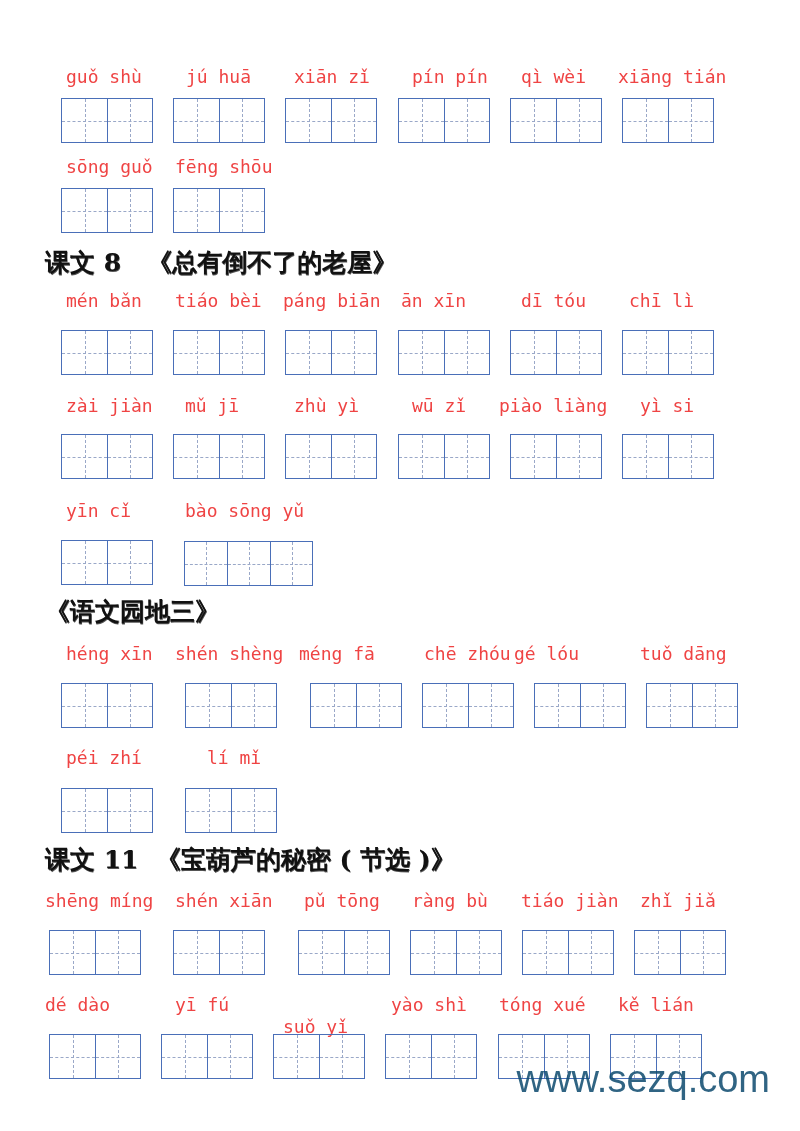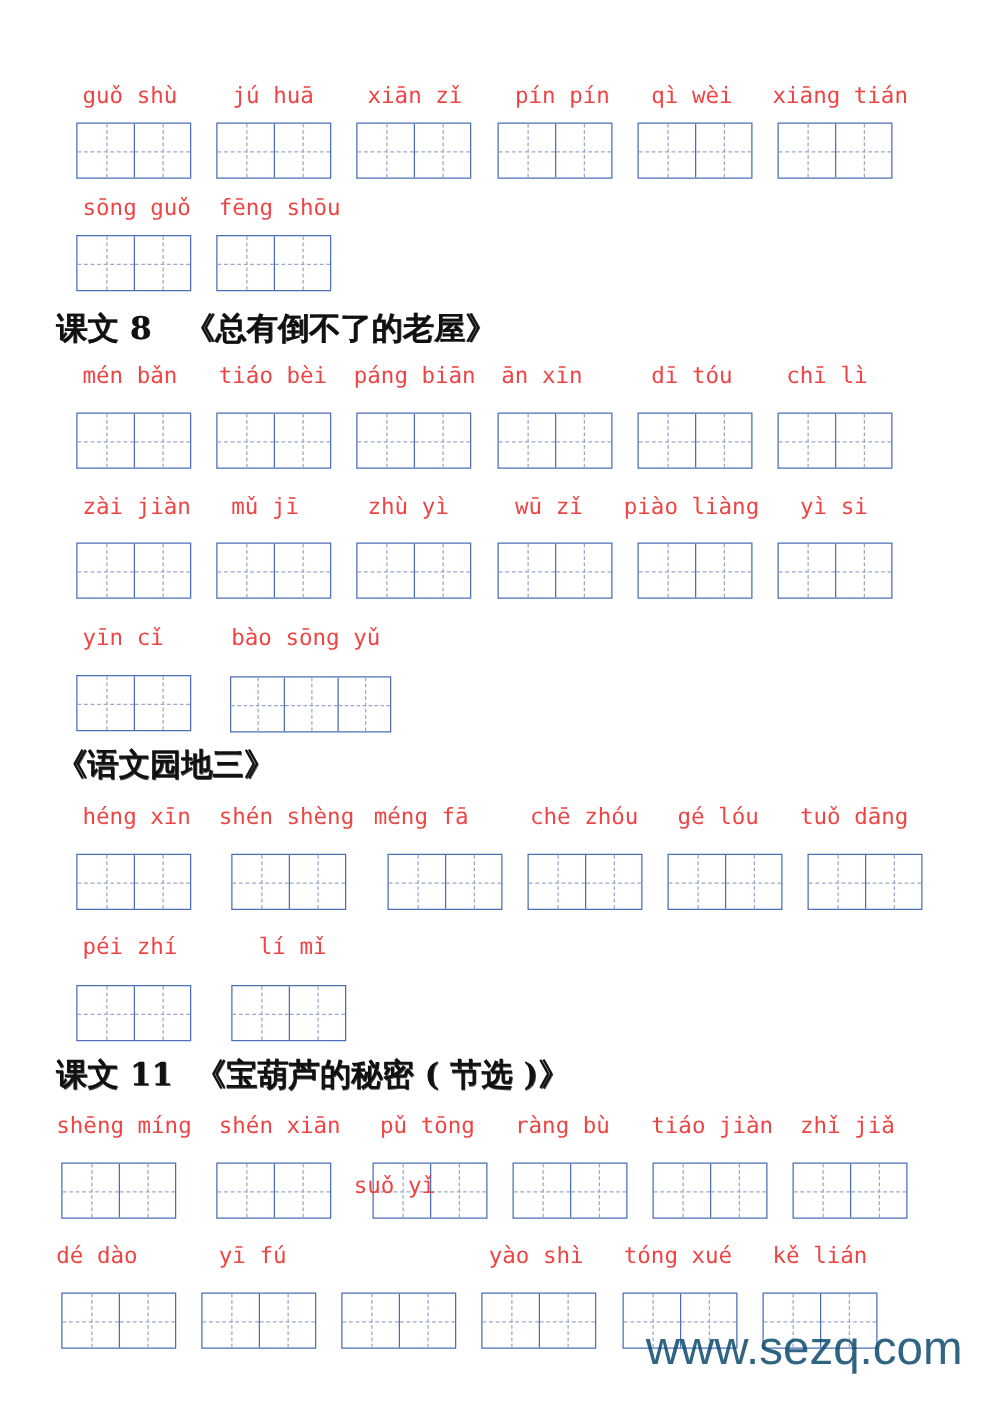--- a/index.html
+++ b/index.html
@@ -138,21 +138,21 @@
     <div class="cell" style="width:43px"></div>
     <div class="cell" style="width:42px"></div>
   </div>
 
 <div class="heading" style="left:45px;top:597px">《语文园地三》</div>
 
 <div class="py" style="left:66px;top:644px">héng xīn</div>
 <div class="py" style="left:175px;top:644px">shén shèng</div>
 <div class="py" style="left:299px;top:644px">méng fā</div>
 <div class="py" style="left:424px;top:644px">chē zhóu</div>
-<div class="py" style="left:542px;top:644px">gé lóu</div>
+<div class="py" style="left:514px;top:644px">gé lóu</div>
 <div class="py" style="left:640px;top:644px">tuǒ dāng</div>
 
 <div class="grid" style="left:61px;top:683px">
     <div class="cell"></div>
     <div class="cell"></div>
   </div>
 <div class="grid" style="left:185px;top:683px">
     <div class="cell"></div>
     <div class="cell"></div>
   </div>
@@ -214,21 +214,21 @@
     <div class="cell"></div>
     <div class="cell"></div>
   </div>
 <div class="grid" style="left:634px;top:930px">
     <div class="cell"></div>
     <div class="cell"></div>
   </div>
 
 <div class="py" style="left:45px;top:995px">dé dào</div>
 <div class="py" style="left:175px;top:995px">yī fú</div>
-<div class="py" style="left:283px;top:939px">suǒ yǐ</div>
+<div class="py" style="left:283px;top:1017px">suǒ yǐ</div>
 <div class="py" style="left:391px;top:995px">yào shì</div>
 <div class="py" style="left:499px;top:995px">tóng xué</div>
 <div class="py" style="left:618px;top:995px">kě lián</div>
 
 <div class="grid" style="left:49px;top:1034px">
     <div class="cell"></div>
     <div class="cell"></div>
   </div>
 <div class="grid" style="left:161px;top:1034px">
     <div class="cell"></div>

